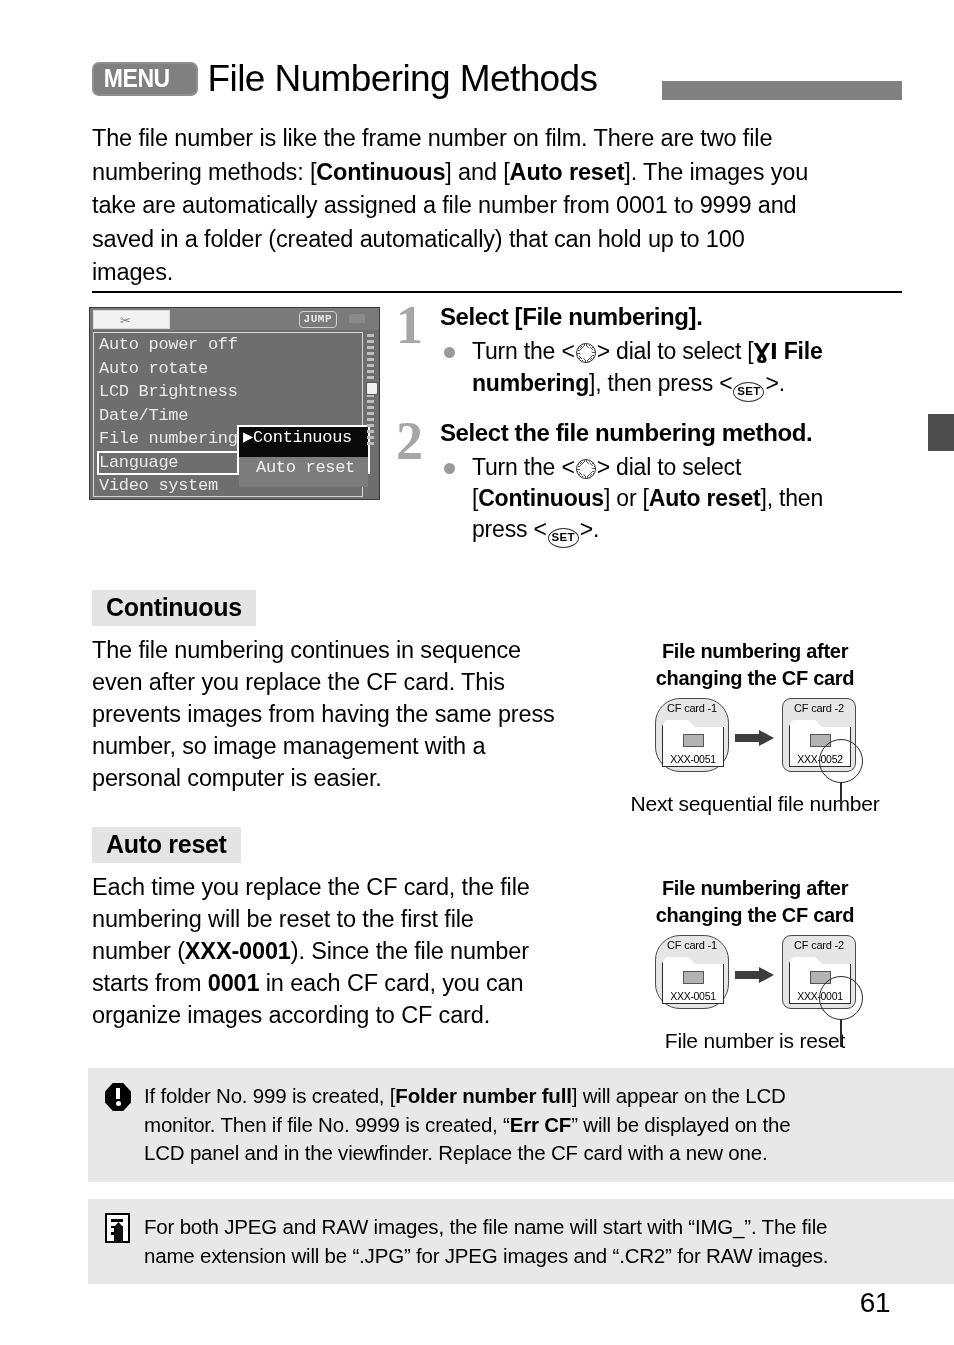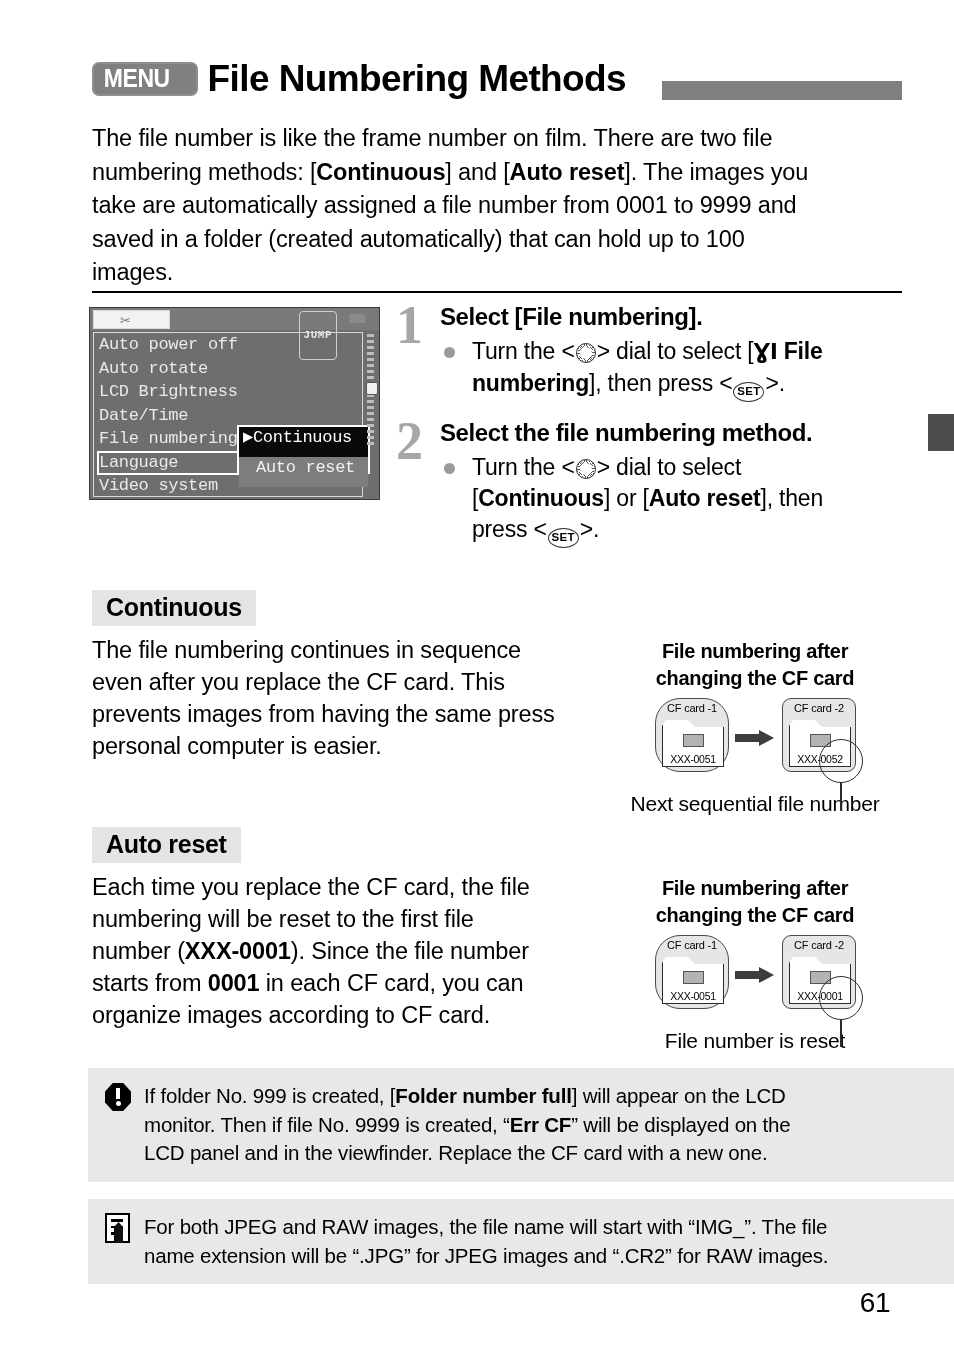--- a/index.html
+++ b/index.html
@@ -25,21 +25,21 @@
   .menu-badge {
     display:inline-block; vertical-align:middle;
     background:#808080; color:#fff; border-radius:7px;
     font-weight:bold; font-size:25px; letter-spacing:-0.5px;
     padding:2px 23px 3px 7px; line-height:1;
     border:2px solid #8f8f8f;
   }
   .menu-badge span { display:inline-block; transform:scaleX(0.92); }
   .page-title {
     display:inline-block; vertical-align:middle;
-    font-size:37px; font-weight:bold; letter-spacing:-0.6px;
+    font-size:37px; font-weight:normal; letter-spacing:-0.6px;
     margin-left:10px; line-height:1;
   }
   .title-bar {
     position:absolute; left:570px; top:21px; width:240px; height:19px;
     background:#808080;
   }
 
   
   .intro {
     position:absolute; left:92px; top:122px; width:800px;
@@ -60,21 +60,21 @@
     background:#f2f2f2; border:1px solid #d9d9d9;
   }
   .lcd-tab .wrench {
     position:absolute; left:26px; top:2px; font-size:13px; color:#7d7d7d; font-weight:bold;
     font-family:"DejaVu Sans", sans-serif;
   }
   .lcd-jump {
     position:absolute; right:42px; top:3px;
     border:1px solid #cfcfcf; border-radius:4px;
     color:#e8e8e8; font-size:11px; font-weight:bold;
-    padding:16px 4px; line-height:15px; letter-spacing:0.5px;
+    padding:0 4px; line-height:15px; letter-spacing:0.5px;
   }
   .lcd-camicon {
     position:absolute; right:14px; top:6px; width:16px; height:9px;
     background:#8a8a8a; border-radius:2px 2px 0 0;
   }
   .lcd-body {
     position:absolute; left:3px; top:24px; right:16px; bottom:2px;
     border:1px solid #d8d8d8;
   }
   .lcd-row {
@@ -305,20 +305,21 @@
         <span>press &lt;</span><span class="setbtn">SET</span><span>&gt;.</span>
       </div>
     </div>
   </div>
 
   <div class="sec-head" style="left:92px; top:590px;">Continuous</div>
   <div class="sec-body" style="left:92px; top:634px;">
     <div>The file numbering continues in sequence</div>
     <div>even after you replace the CF card. This</div>
     <div>prevents images from having the same press</div>
+    <div>number, so image management with a</div>
     <div>personal computer is easier.</div>
   </div>
 
   <div class="sec-head" style="left:92px; top:827px;">Auto reset</div>
   <div class="sec-body" style="left:92px; top:871px;">
     <div>Each time you replace the CF card, the file</div>
     <div>numbering will be reset to the first file</div>
     <div><span>number (</span><b>XXX-0001</b><span>). Since the file number</span></div>
     <div><span>starts from </span><b>0001</b><span> in each CF card, you can</span></div>
     <div>organize images according to CF card.</div>

